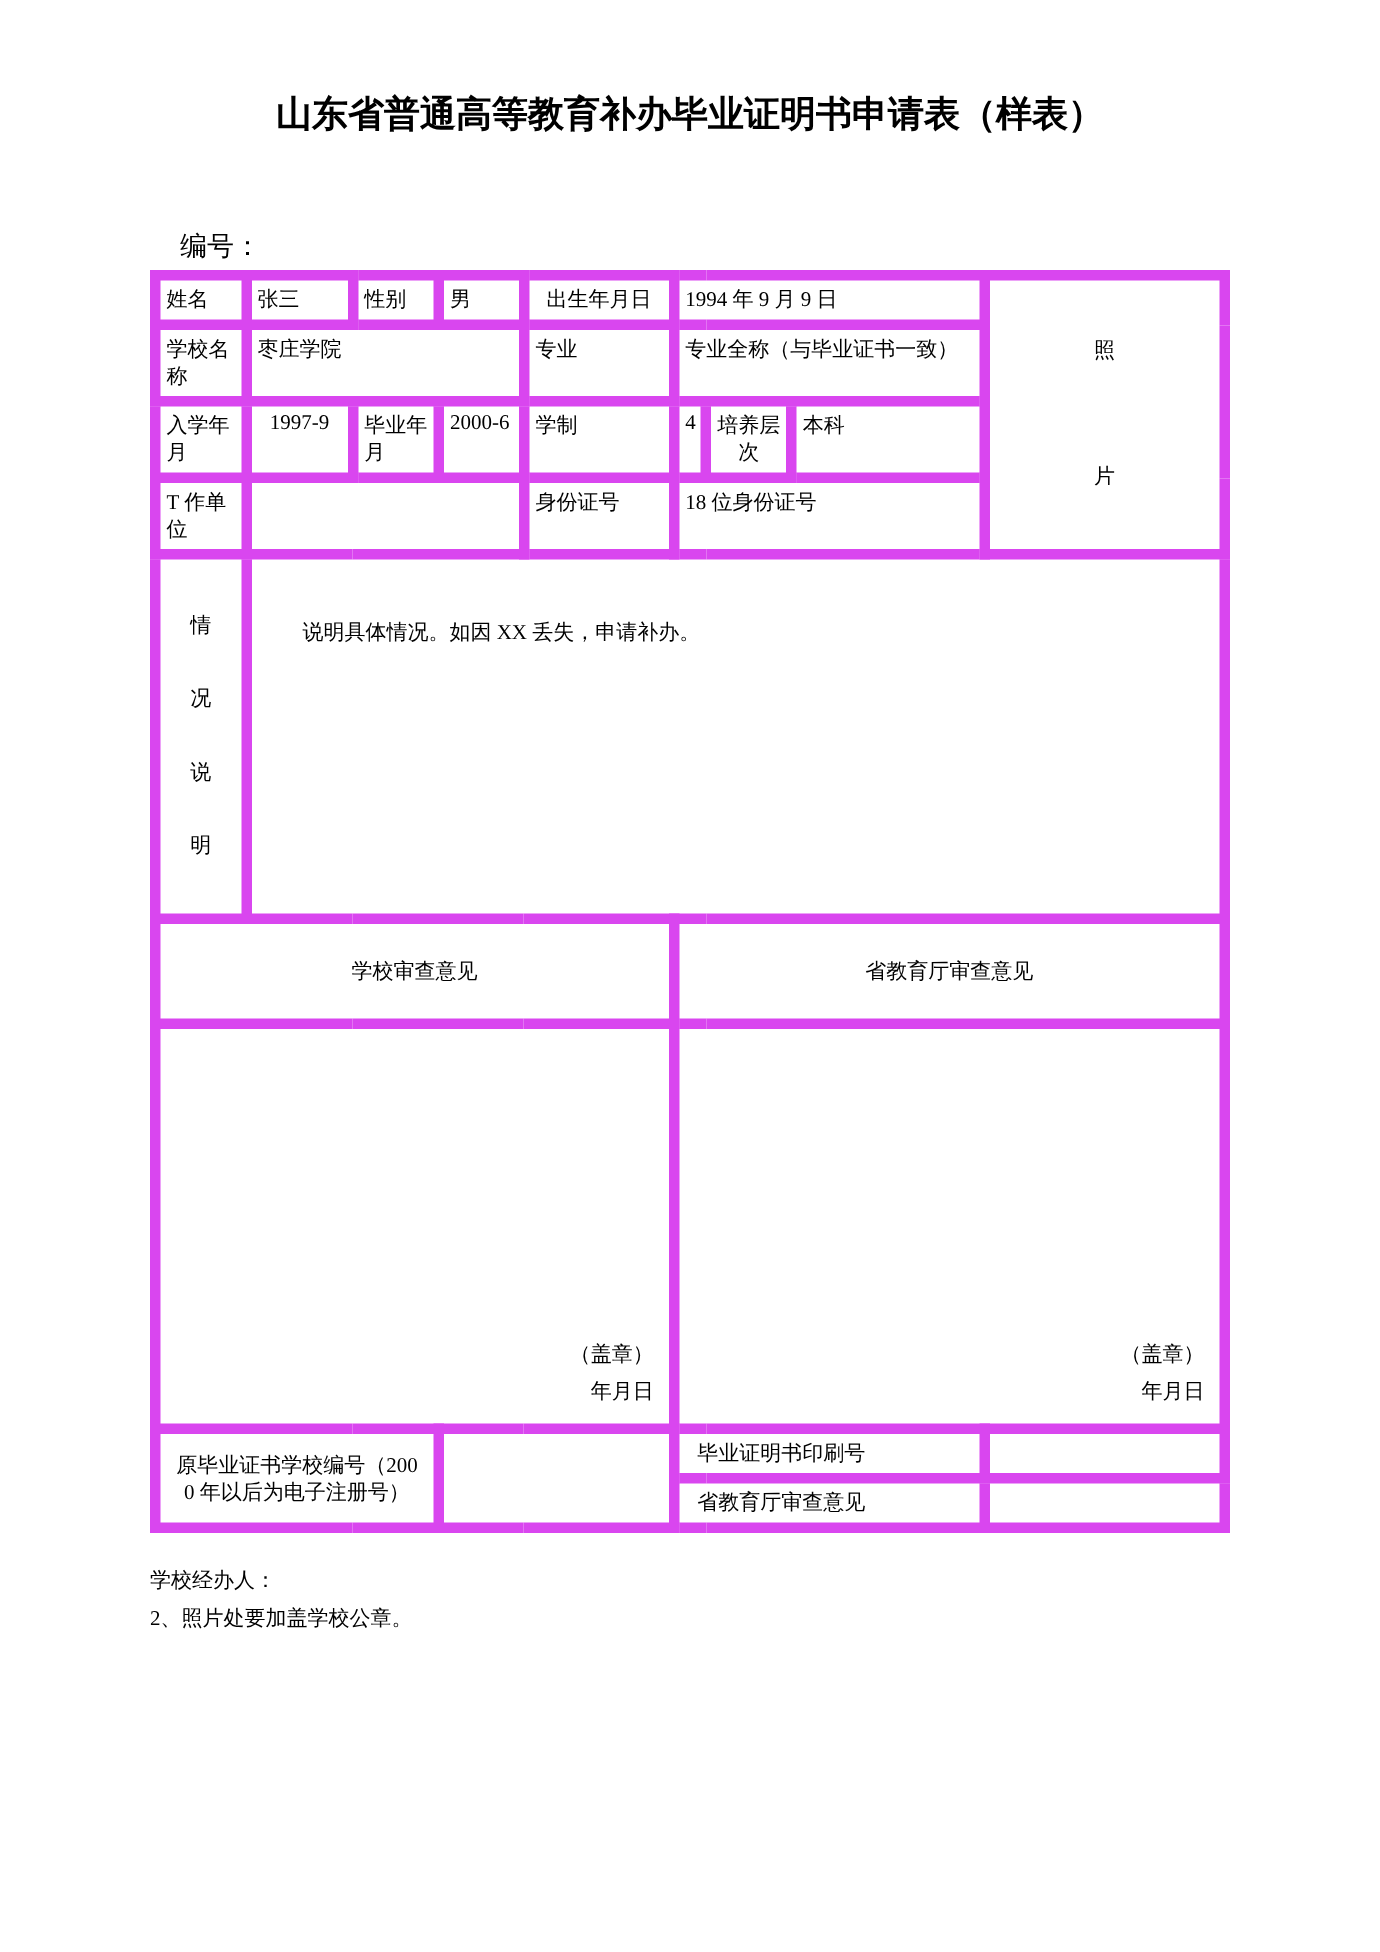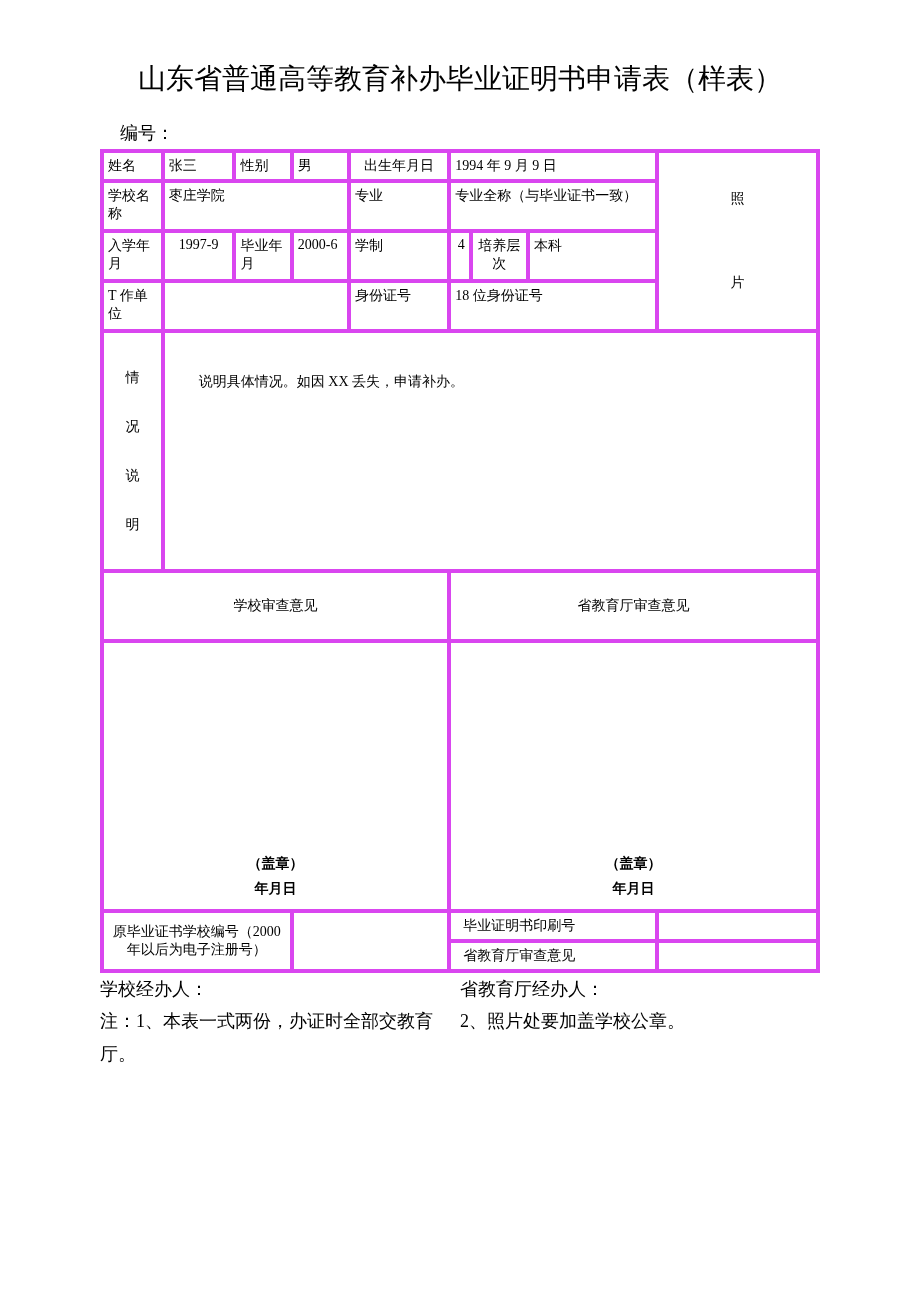--- a/index.html
+++ b/index.html
@@ -8,37 +8,37 @@
       padding: 0;
     }
     body {
       font-family: "SimSun", "宋体", serif;
       background: #fff;
       padding: 60px 100px;
       width: 920px;
     }
     .title {
       text-align: center;
-      font-size: 28px;
-      font-weight: normal;
+      font-size: 24px;
+      font-weight: bold;
       font-family: "SimHei", "黑体", sans-serif;
-      margin-bottom: 23px;
+      margin-bottom: 60px;
     }
     .serial {
       font-size: 18px;
       margin-bottom: 4px;
       padding-left: 20px;
     }
     table {
       border-collapse: collapse;
       width: 100%;
       table-layout: fixed;
     }
     td {
-      border: 4px solid #d946ef;
+      border: 7px solid #d946ef;
       padding: 4px 4px;
       font-size: 14px;
       vertical-align: top;
       word-break: break-all;
     }
     .center {
       text-align: center;
       margin-top: 31px;
     }
     .vcenter {
@@ -57,27 +57,27 @@
       padding: 20px 0;
     }
     .opinion-header {
       text-align: center;
       vertical-align: middle;
       height: 70px;
     }
     .opinion-body {
       height: 270px;
       vertical-align: bottom;
-      text-align: center;
+      text-align: right;
       padding: 8px 10px;
       line-height: 1.8;
-      font-weight: bold;
     }
     .footer {
-      font-size: 18px;
+      margin-top: 20px;
+      font-size: 14px;
       line-height: 1.8;
     }
     .footer-row {
       display: flex;
     }
     .footer-left {
       flex: 1;
     }
     .footer-right {
       flex: 1;
@@ -180,19 +180,17 @@
   <tr class="row-num">
     <td colspan="3" class="vcenter">省教育厅审查意见</td>
     <td></td>
   </tr>
 </tbody>
   </table>
 
 <div class="footer">
   <div class="footer-row">
     <div class="footer-left">学校经办人：</div>
-    <div class="footer-right">省教育厅经办人：</div>
   </div>
   <div class="footer-row">
-    <div class="footer-left">注：1、本表一式两份，办证时全部交教育厅。</div>
     <div class="footer-right">2、照片处要加盖学校公章。</div>
   </div>
 </div>
 
 </body></html>

